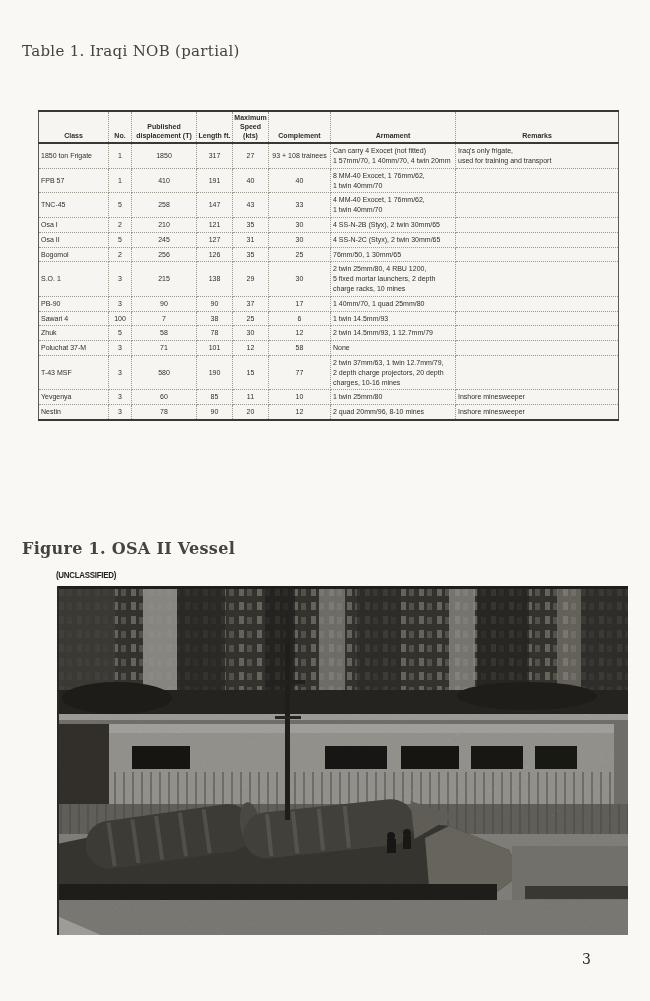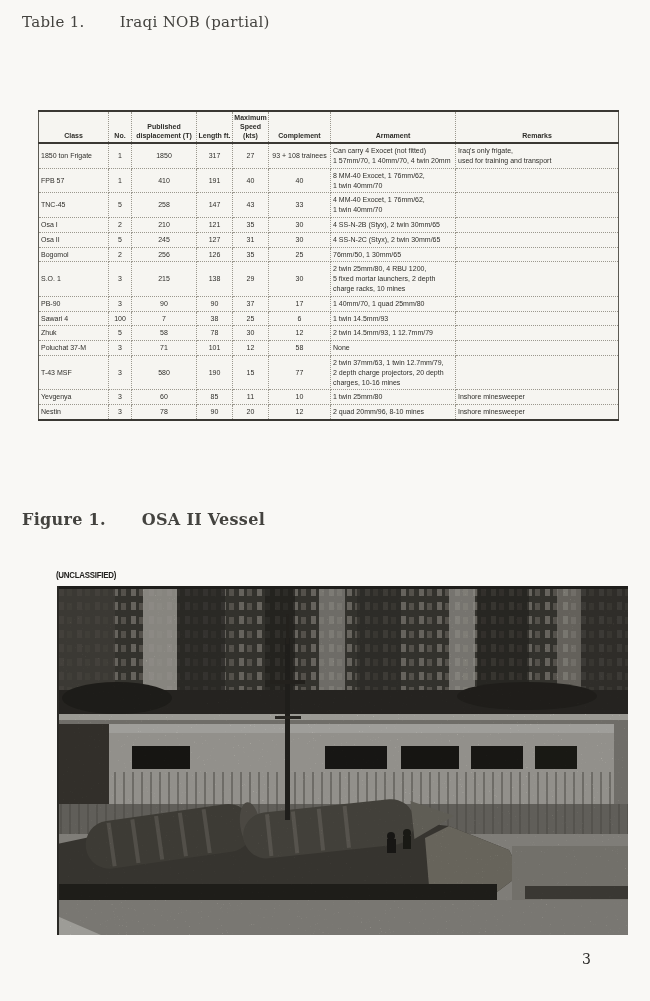--- a/index.html
+++ b/index.html
@@ -10,22 +10,22 @@
     color:#33322e;
     overflow:hidden;
   }
   .caption{
     position:absolute;left:22px;
     font-family:"DejaVu Serif", serif;
     color:#44433f;letter-spacing:.3px;
     filter:blur(.25px);
     white-space:nowrap;
   }
-  .caption .cap-label{display:inline-block;}
-  .caption .cap-title{display:inline-block;margin-left:30px;}
+  .caption .cap-label{display:inline-block;margin-top:29px;}
+  .caption .cap-title{display:inline-block;}
   #table-caption{top:13px;font-size:15px;}
   #figure-caption{top:510px;font-size:16px;font-weight:bold;}
 
   
   .tbl-wrap{position:absolute;left:38px;top:110px;width:580px;filter:blur(.28px);}
   table.nob{
     width:580px;table-layout:fixed;border-collapse:collapse;
     border-top:2px solid #3a3833;border-bottom:2px solid #3a3833;
     border-left:1px solid #5c5a53;border-right:1px solid #5c5a53;
     background:#f6f5f1;

